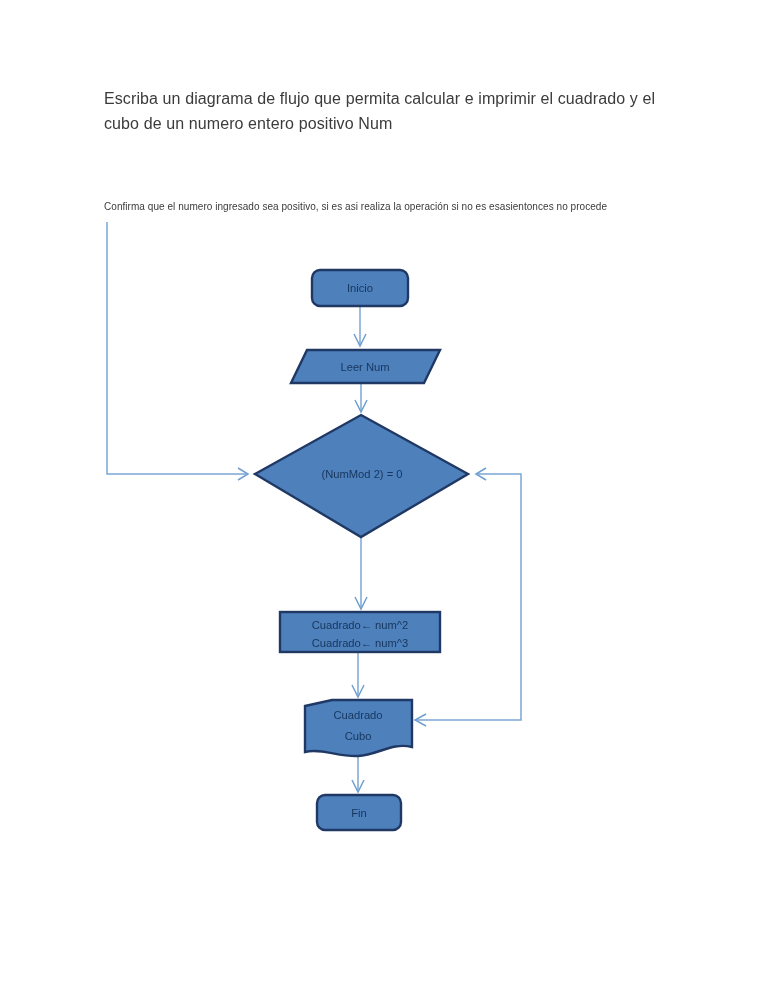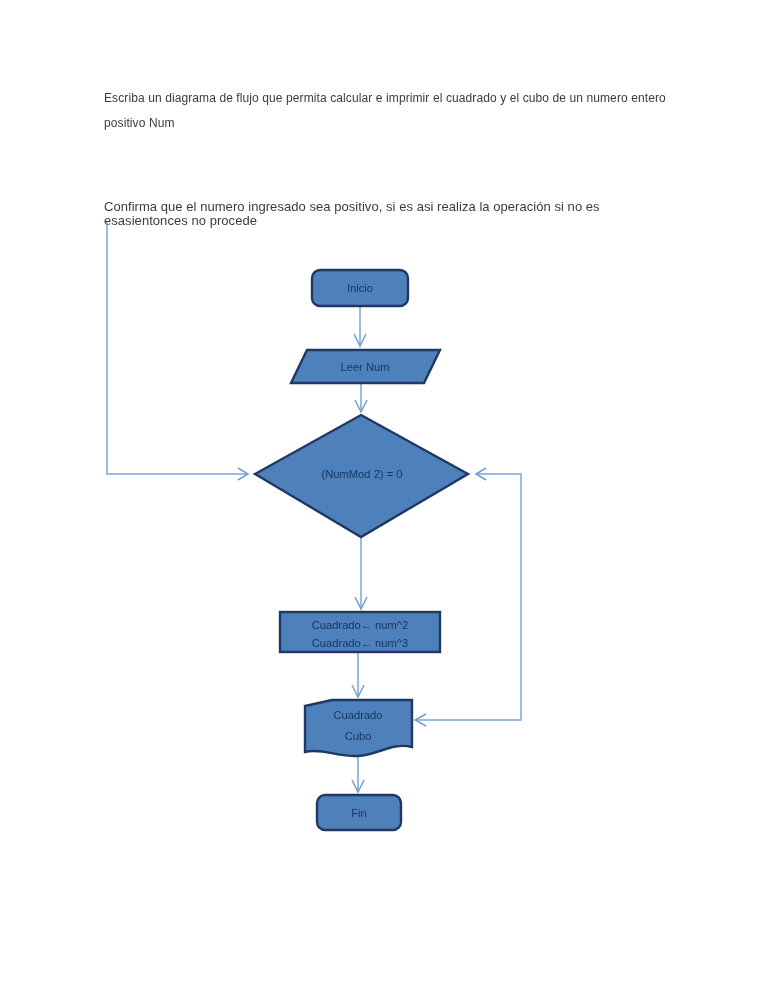--- a/index.html
+++ b/index.html
@@ -21,31 +21,31 @@
     left: 0; top: 0;
     width: 768px;
     height: 994px;
     background: #ffffff;
   }
   .prompt-text {
     position: absolute;
     left: 104px;
     top: 86px;
     width: 570px;
-    font-size: 12px;
+    font-size: 16px;
     line-height: 25px;
     color: #3b3b3b;
     letter-spacing: 0.1px;
   }
   .note-text {
     position: absolute;
     left: 104px;
     top: 200px;
     width: 560px;
-    font-size: 13px;
+    font-size: 10px;
     line-height: 14px;
     color: #3b3b3b;
     letter-spacing: 0.05px;
   }
   #flow-svg {
     position: absolute;
     left: 0;
     top: 0;
     width: 768px;
     height: 994px;

